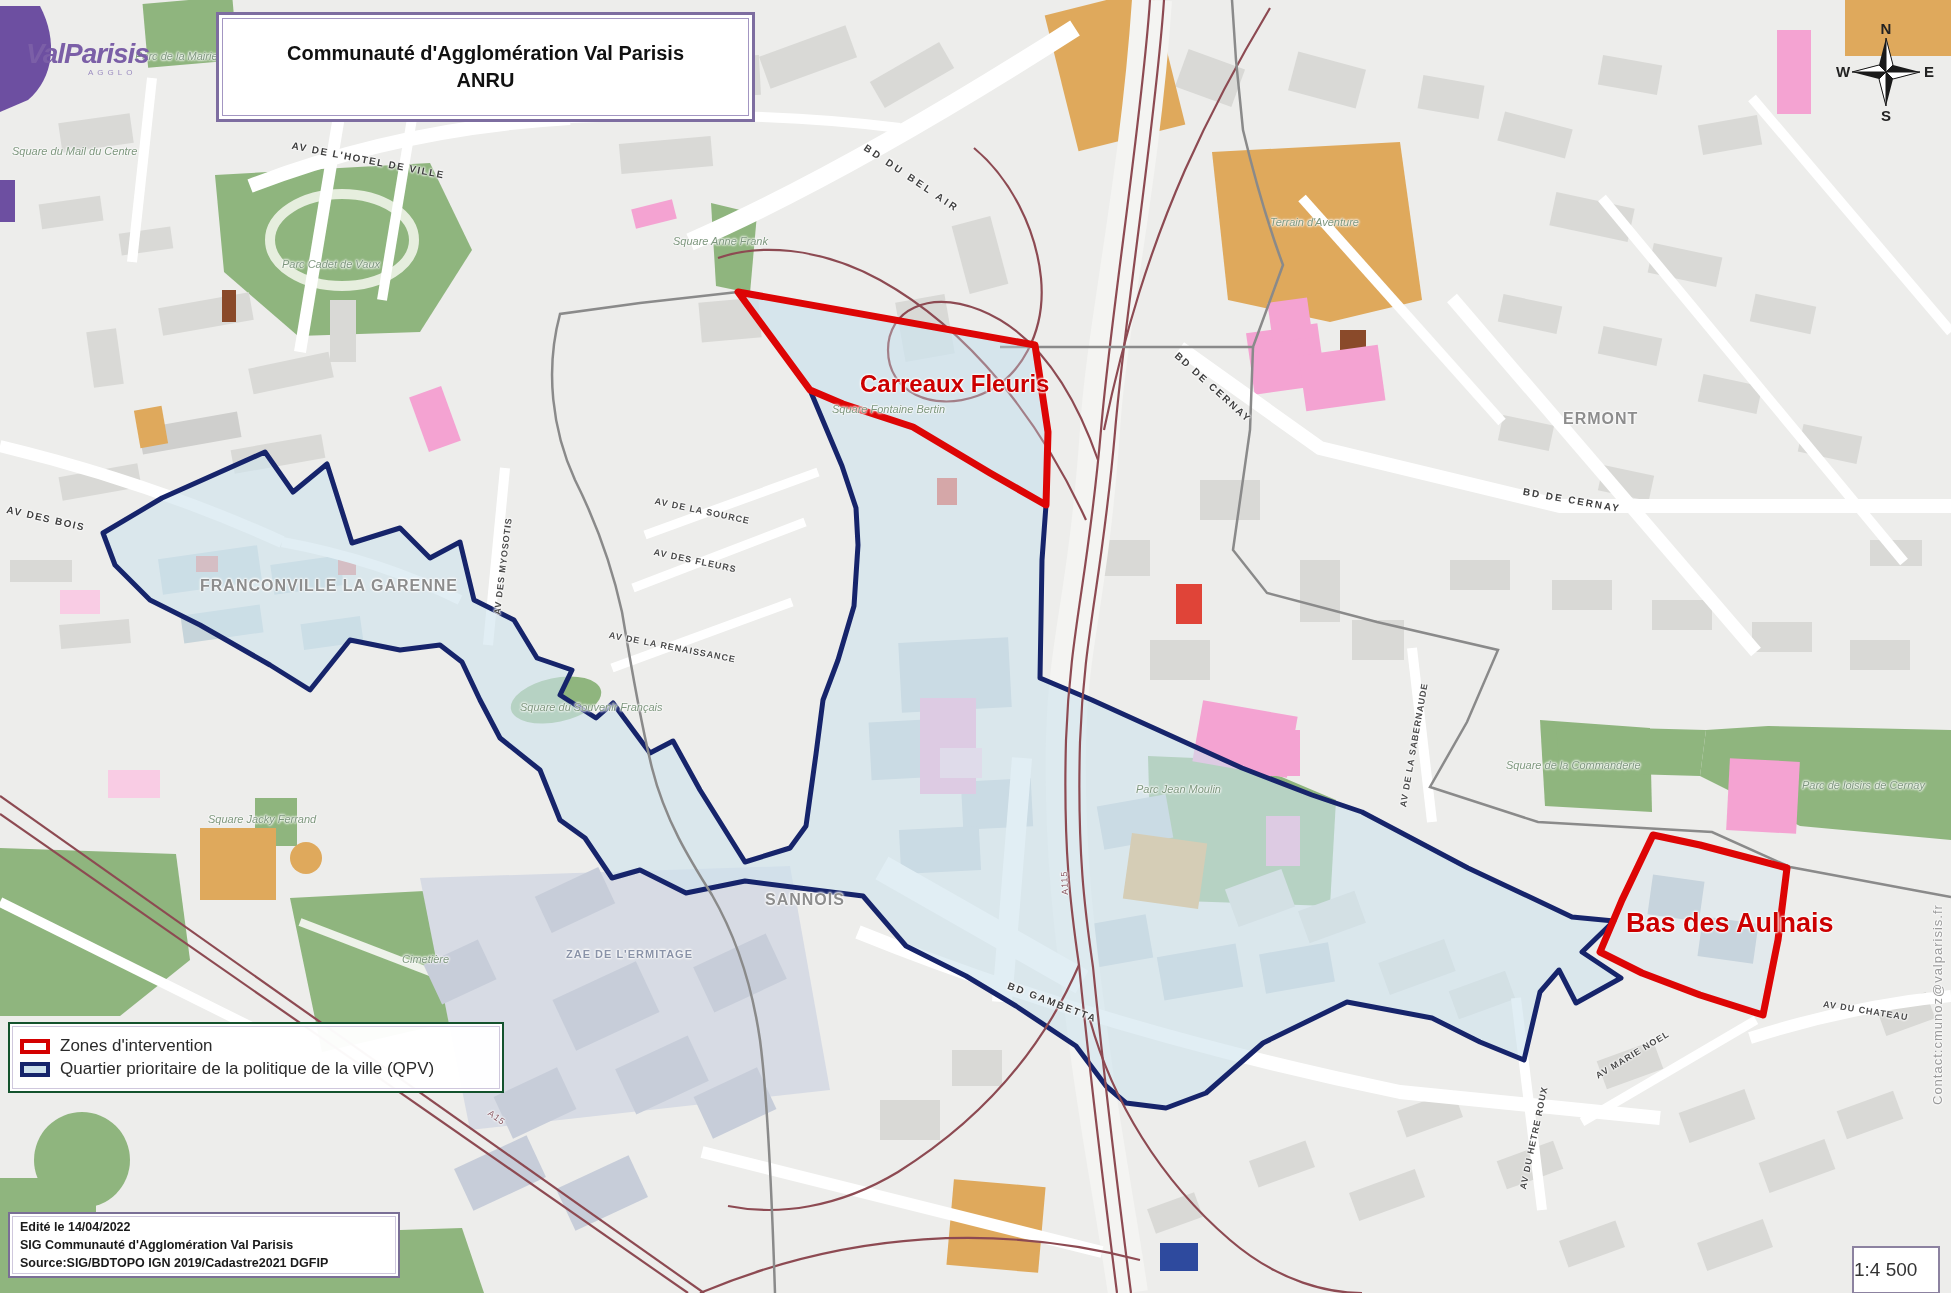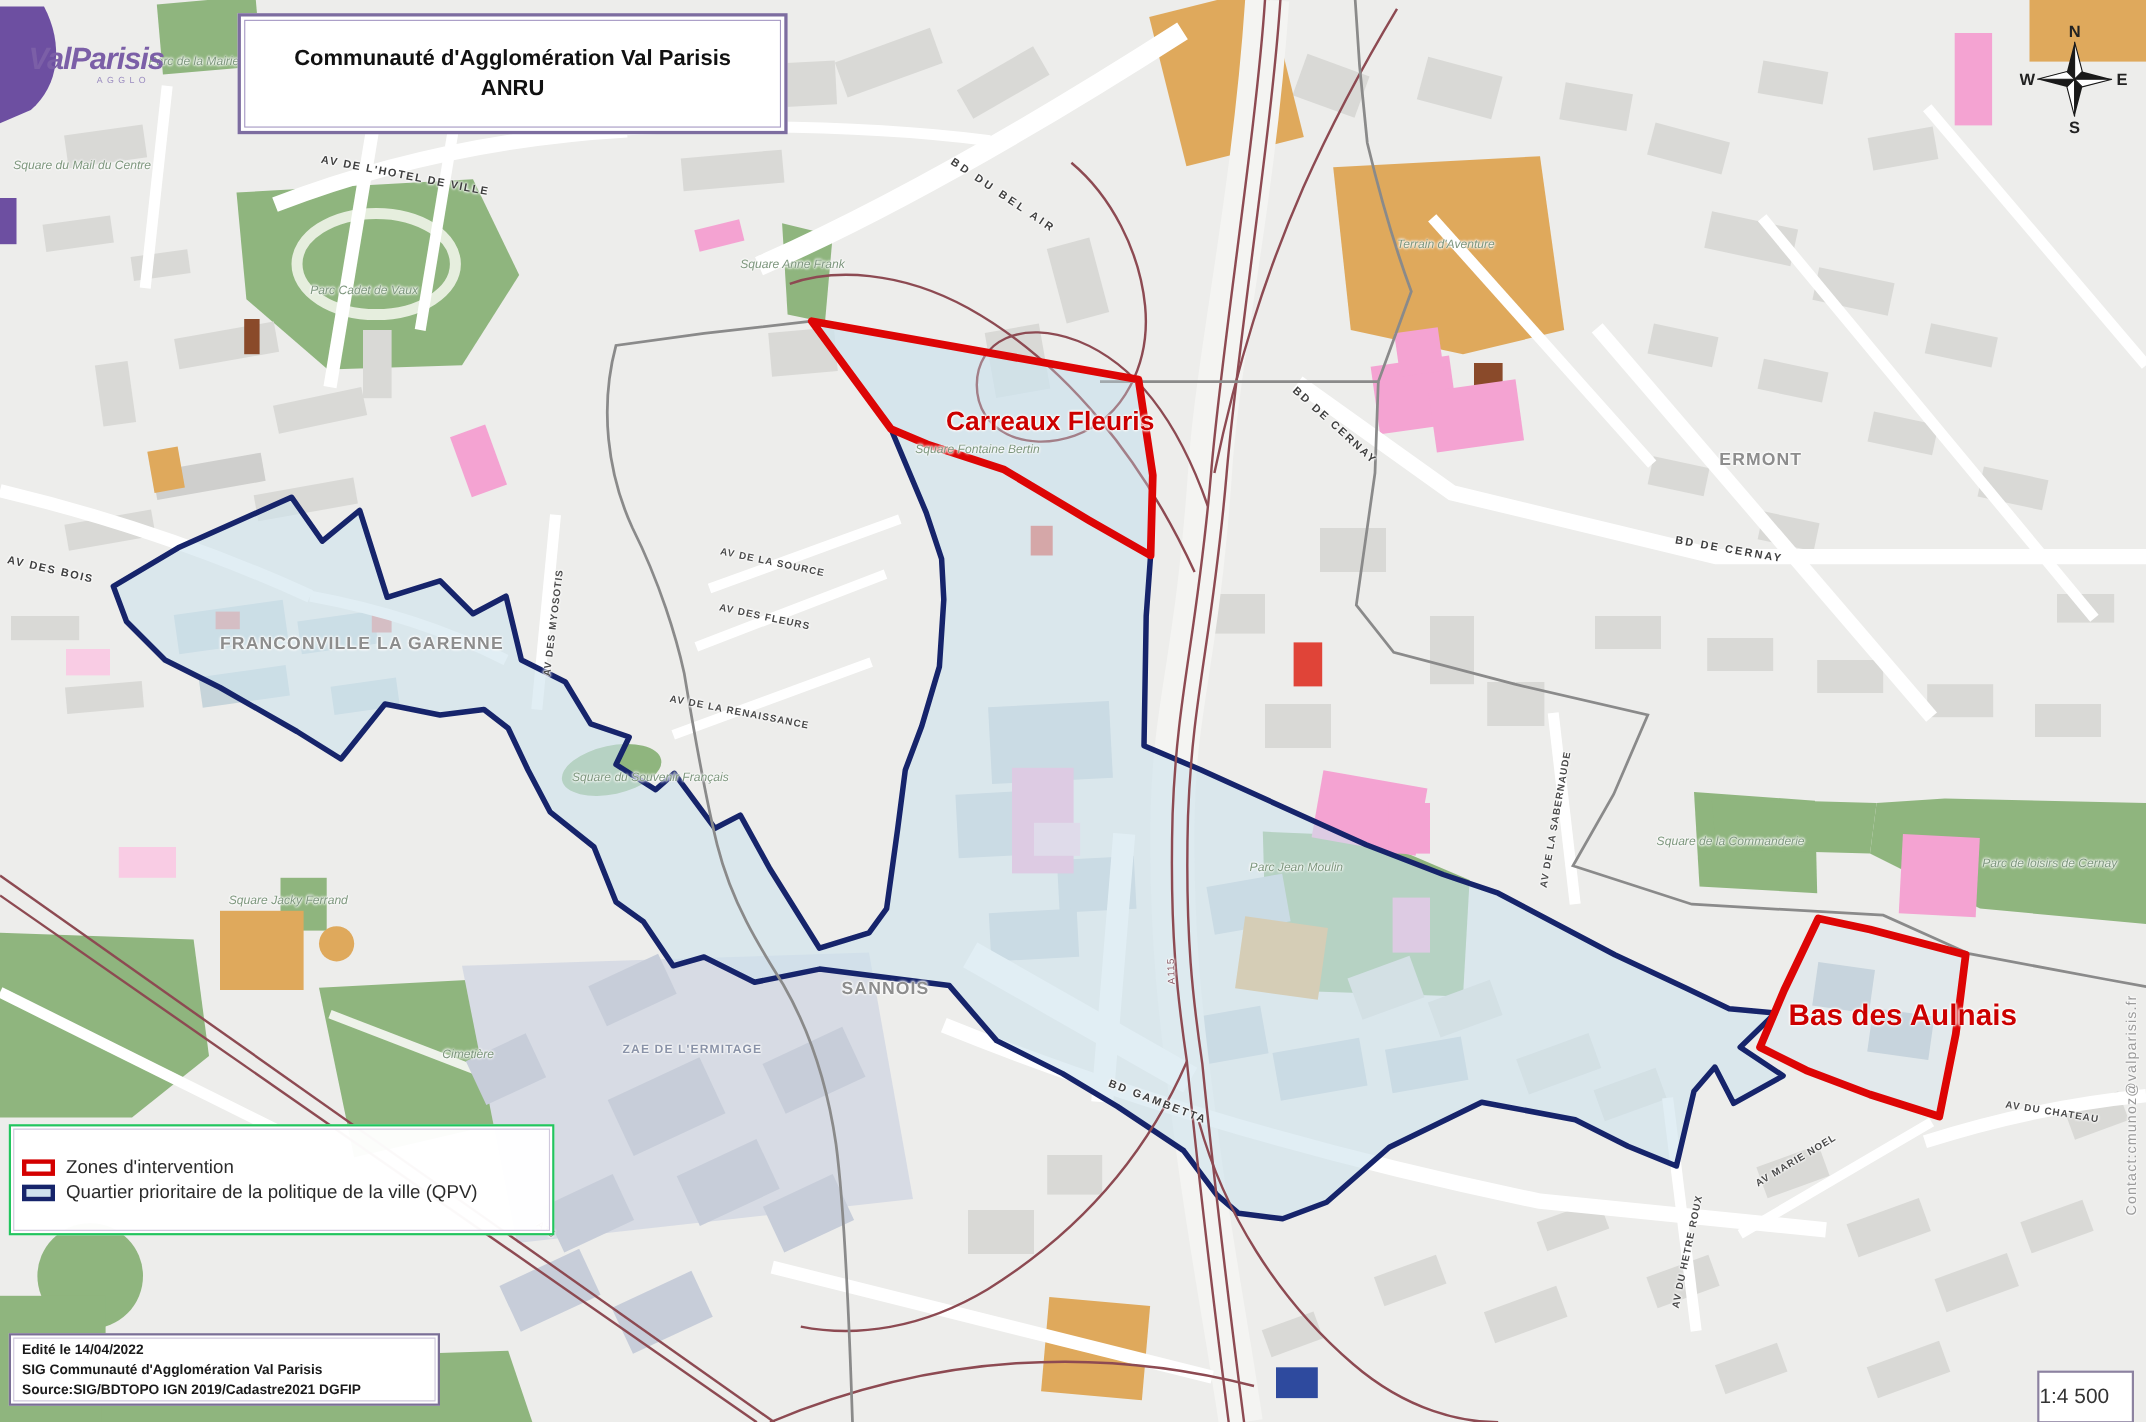--- a/index.html
+++ b/index.html
@@ -12,34 +12,34 @@
        text-shadow:0 0 2px #fff,0 0 2px #fff,0 0 3px #fff,0 0 3px #fff;}
   .street{font-size:10px;font-weight:bold;color:#3f3f3f;letter-spacing:1.5px;}
   .street-sm{font-size:9px;font-weight:bold;color:#4a4a4a;letter-spacing:1px;}
   .park{font-size:11px;font-style:italic;color:#7e977e;}
   .city{font-size:16px;font-weight:bold;color:#8d8d8d;letter-spacing:1px;}
   .zone-red{font-size:24px;font-weight:bold;color:#cc0000;}
   .ref{font-size:9px;color:#8a5a64;letter-spacing:1px;}
   .zae{font-size:11px;font-weight:bold;color:#8a93a8;letter-spacing:1px;}
   .contact-v{font-size:13px;color:#9b9b9b;letter-spacing:1px;}
 
-  .title-box{position:absolute;left:216px;top:12px;width:500px;height:110px;
+  .title-box{position:absolute;left:216px;top:12px;width:539px;height:110px;
      background:#fff;border:3px solid #7d6da0;box-sizing:border-box;}
   .title-inner{position:absolute;inset:3px;border:1px solid #a396c2;
      display:flex;flex-direction:column;align-items:center;justify-content:center;}
   .title-l1{font-size:20px;font-weight:bold;color:#111;}
   .title-l2{font-size:20px;font-weight:bold;color:#111;margin-top:4px;}
 
   .logo{position:absolute;left:26px;top:38px;width:150px;}
   .logo-main{font-size:28px;font-weight:bold;color:#7b5fa7;font-style:italic;letter-spacing:-1px;}
   .logo-sub{font-size:8px;letter-spacing:4px;color:#9b8cc0;margin-left:62px;margin-top:-2px;}
 
   .legend{position:absolute;left:8px;top:1022px;width:496px;background:rgba(255,255,255,.97);
-     border:2px solid #22c55e;box-shadow:inset 0 0 0 2px #fff,inset 0 0 0 3px #cfc8dd;
-     padding:24px 10px;box-sizing:border-box;text-align:center;}
+     border:2px solid #14532d;box-shadow:inset 0 0 0 2px #fff,inset 0 0 0 3px #cfc8dd;
+     padding:9px 10px;box-sizing:border-box;text-align:center;}
   .leg-row{display:flex;align-items:center;margin:3px 0;}
   .leg-swatch{width:30px;height:15px;box-sizing:border-box;margin-right:10px;flex:0 0 auto;}
   .leg-swatch.red{border:4px solid #d40000;background:#fff;}
   .leg-swatch.navy{border:4px solid #16246b;background:#cfe2ee;}
   .leg-text{font-size:17px;color:#2b2b2b;}
 
   .info-box{position:absolute;left:8px;top:1212px;width:392px;background:#fff;
      border:2px solid #7a6f96;box-shadow:inset 0 0 0 2px #fff,inset 0 0 0 3px #cfc8dd;
      padding:4px 10px;box-sizing:border-box;}
   .info-line{font-size:12.5px;font-weight:bold;color:#1a1a1a;line-height:1.45;}

